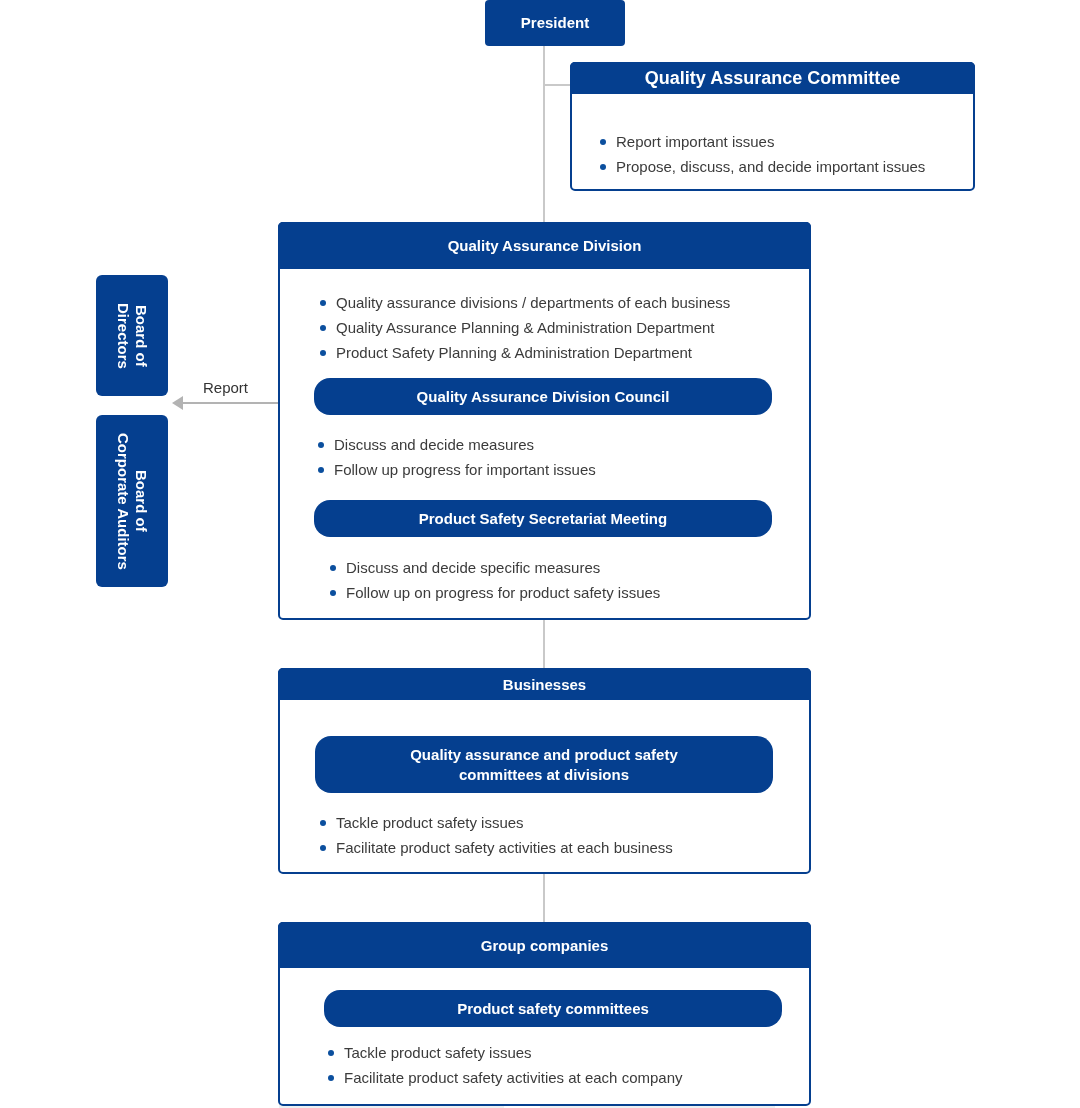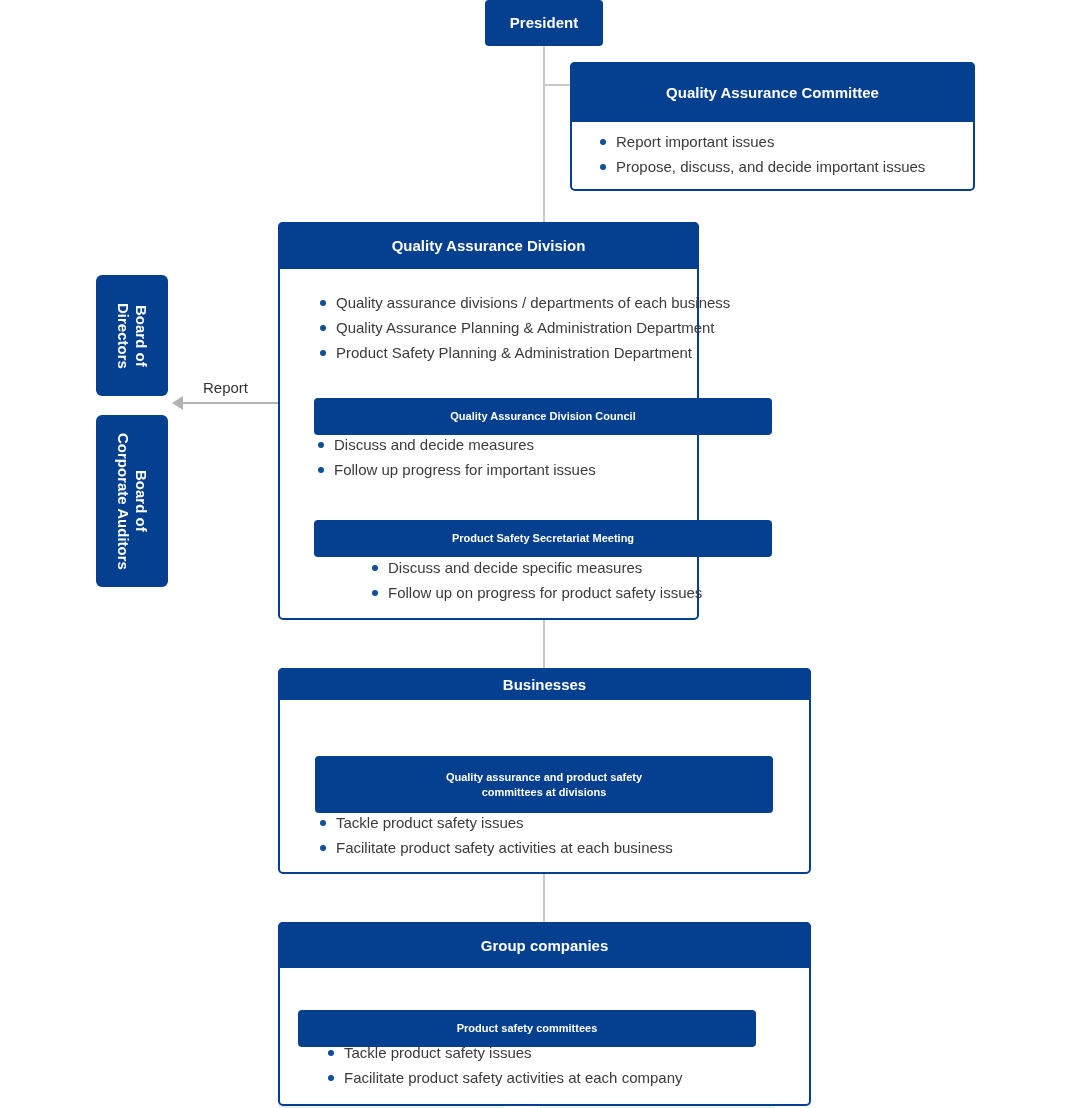--- a/index.html
+++ b/index.html
@@ -143,28 +143,27 @@
     text-align: center;
     white-space: pre-line;
   }
 
   .inner-solid {
     position: absolute;
     box-sizing: border-box;
     background: #053f8f;
     color: #ffffff;
     font-weight: bold;
-    font-size: 11px;
-    border-radius: 4px;
+    font-size: 15px;
+    border-radius: 16px;
     display: flex;
     align-items: center;
     justify-content: center;
     text-align: center;
     line-height: 1.3;
-    margin-top: 20px;
   }
   .ghost-strip {
     position: absolute;
     background: #dfe3e8;
     opacity: 0.55;
   }
 </style>
 </head>
 <body>
 
@@ -175,37 +174,37 @@
   <div class="vline" style="left:543px; top:620px; height:48px;"></div>
   <div class="vline" style="left:543px; top:874px; height:48px;"></div>
 
   <div class="arrow-line" style="left:183px; top:402px; width:96px;"></div>
   <div class="arrow-head" style="left:172px; top:396px;"></div>
   <div class="edge-label" style="left:203px; top:379px;">Report</div>
 
   <div class="ghost-strip" style="left:279px; top:1101px; width:225px; height:7px;"></div>
   <div class="ghost-strip" style="left:540px; top:1101px; width:235px; height:7px;"></div>
 
-  <div class="node solid-box" style="left:485px; top:0px; width:118px; height:46px; font-size:15px;">
+  <div class="node solid-box" style="left:485px; top:0px; width:140px; height:46px; font-size:15px;">
     <span>President</span>
   </div>
 
   <div class="panel" style="left:570px; top:62px; width:405px; height:129px;">
-    <div class="panel-head" style="height:60px; font-size:15px;">
+    <div class="panel-head" style="height:32px; font-size:18px;">
       <span>Quality Assurance Committee</span>
     </div>
     <div class="panel-body" style="top:46px; padding:24px 0 0 26px;">
       <ul class="bullets wide">
         <li>Report important issues</li>
         <li>Propose, discuss, and decide important issues</li>
       </ul>
     </div>
   </div>
 
-  <div class="panel" style="left:278px; top:222px; width:421px; height:398px;">
+  <div class="panel" style="left:278px; top:222px; width:533px; height:398px;">
     <div class="panel-head" style="height:47px; font-size:15px;">
       <span>Quality Assurance Division</span>
     </div>
 
     <div class="panel-body" style="top:47px; padding:24px 0 0 40px;">
       <ul class="bullets">
         <li>Quality assurance divisions / departments of each business</li>
         <li>Quality Assurance Planning &amp; Administration Department</li>
         <li>Product Safety Planning &amp; Administration Department</li>
       </ul>
@@ -217,21 +216,21 @@
     <div class="panel-body" style="top:213px; padding:0 0 0 38px;">
       <ul class="bullets">
         <li>Discuss and decide measures</li>
         <li>Follow up progress for important issues</li>
       </ul>
     </div>
 
     <div class="inner-solid" style="left:34px; top:276px; width:458px; height:37px;">
       <span>Product Safety Secretariat Meeting</span>
     </div>
-    <div class="panel-body" style="top:336px; padding:0 9px 0 50px;margin-left:42px;">
+    <div class="panel-body" style="top:336px; padding:0 9px 0 50px;">
       <ul class="bullets">
         <li>Discuss and decide specific measures</li>
         <li>Follow up on progress for product safety issues</li>
       </ul>
     </div>
   </div>
 
   <div class="node side-box" style="left:96px; top:275px; width:72px; height:121px;">
     <span class="vtext">Board of
 Directors</span>
@@ -258,21 +257,21 @@
         <li>Facilitate product safety activities at each business</li>
       </ul>
     </div>
   </div>
 
   <div class="panel" style="left:278px; top:922px; width:533px; height:184px;">
     <div class="panel-head" style="height:46px; font-size:15px;">
       <span>Group companies</span>
     </div>
 
-    <div class="inner-solid" style="left:18px; top:66px; width:458px; height:37px;">
+    <div class="inner-solid" style="left:44px; top:66px; width:458px; height:37px;">
       <span>Product safety committees</span>
     </div>
 
     <div class="panel-body" style="top:121px; padding:0 0 0 48px;">
       <ul class="bullets">
         <li>Tackle product safety issues</li>
         <li>Facilitate product safety activities at each company</li>
       </ul>
     </div>
   </div>

